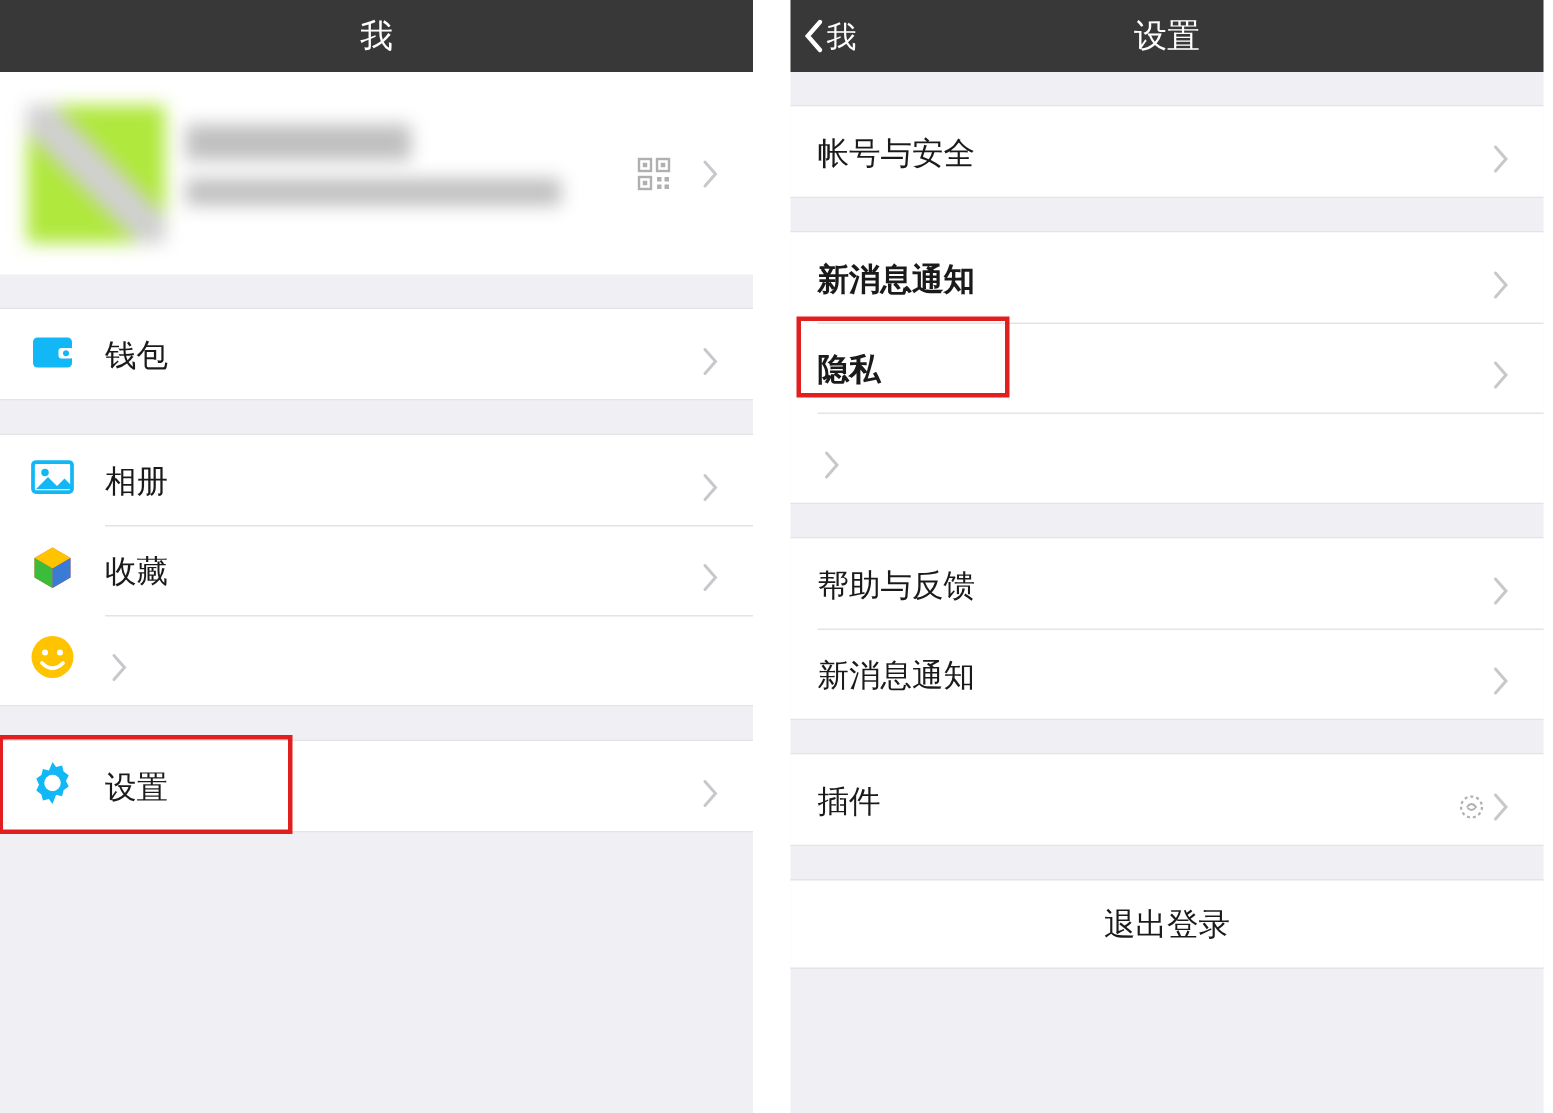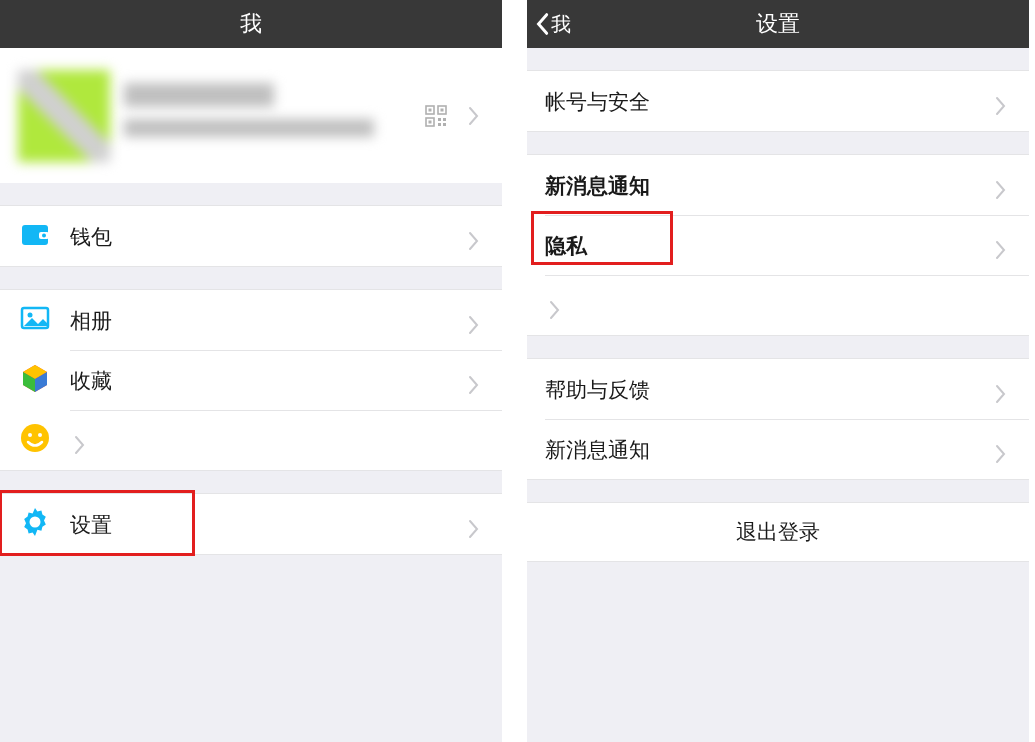--- a/index.html
+++ b/index.html
@@ -316,17 +316,33 @@
     <div class="row">
       <span class="label">新消息通知</span>
       <div class="chevron-cell">
         <svg viewBox="0 0 12 20">
             <path d="M2 2 L9 10 L2 18" stroke="currentColor" stroke-width="2" fill="none" stroke-linecap="round"></path>
           </svg>
       </div>
     </div>
   </div>
 
+  <div class="group">
+    <div class="row">
+      <span class="label">插件</span>
+      <span class="extra">
+        <svg viewBox="0 0 20 20" width="20" height="20">
+            <circle cx="10" cy="10" r="7" fill="none" stroke="#b0b0b0" stroke-width="1.5" stroke-dasharray="2 2"></circle>
+            <path d="M7 10 Q10 6 13 10 Q10 14 7 10" fill="none" stroke="#b0b0b0" stroke-width="1.3"></path>
+          </svg>
+      </span>
+      <div class="chevron-cell">
+        <svg viewBox="0 0 12 20">
+            <path d="M2 2 L9 10 L2 18" stroke="currentColor" stroke-width="2" fill="none" stroke-linecap="round"></path>
+          </svg>
+      </div>
+    </div>
+  </div>
 
   <div class="logout-row">
     <span>退出登录</span>
   </div>
 </div>
 
 </body></html>

